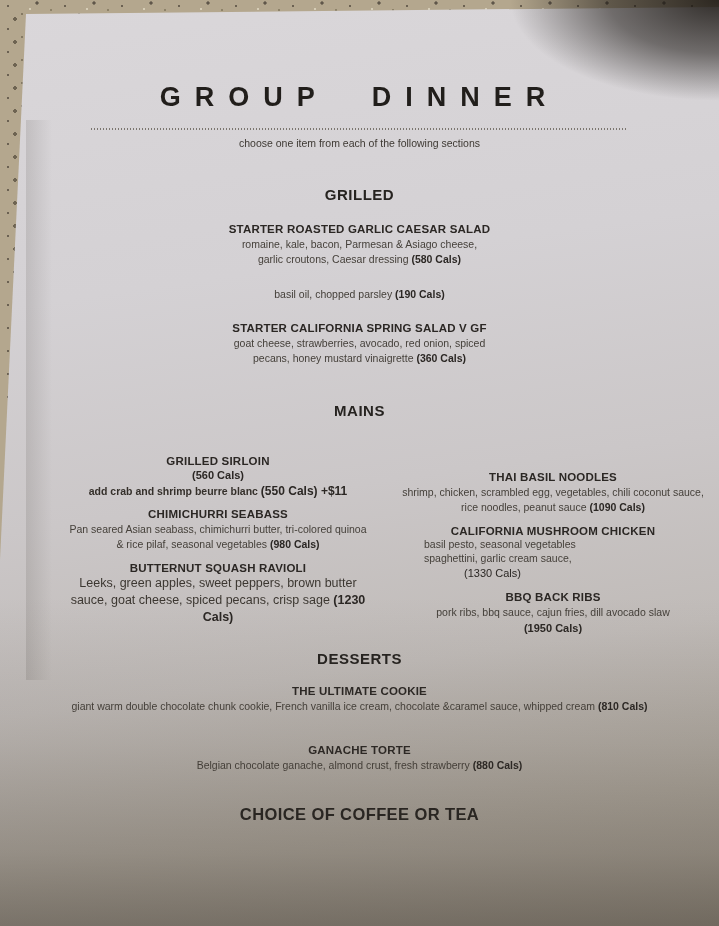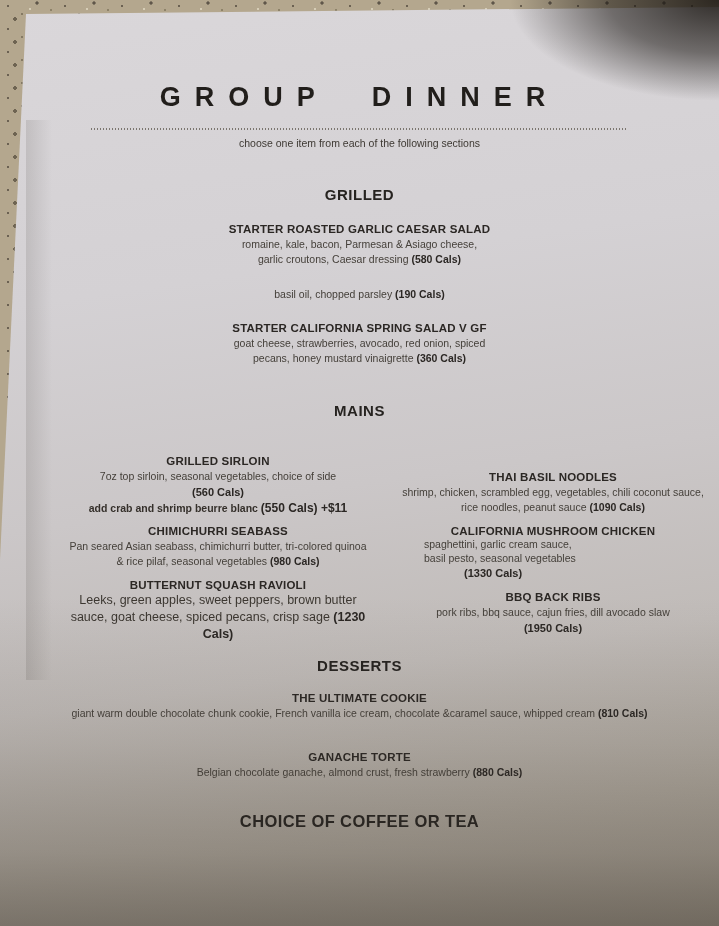--- a/index.html
+++ b/index.html
@@ -150,21 +150,21 @@
   .portobello-desc {
     text-align: left;
     margin-left: 36px;
     font-size: 10.5px;
     line-height: 14px;
     color: #45403a;
   }
   .portobello-cals {
     text-align: left;
     margin-left: 76px;
-    font-size: 11px; font-weight: 700;
+    font-size: 11px; font-weight: 400;
     line-height: 16px;
   }
 
   .dessert-item { margin-top: 18px; }
   .w-cookie { max-width: 600px; }
   .w-torte  { max-width: 420px; }
 
   .coffee-tea {
     margin-top: 32px;
     font-size: 16.5px;
@@ -213,21 +213,20 @@
       </div>
     </div>
 
     <div class="section-heading h-mains">MAINS</div>
 
     <div class="mains-cols">
       <div class="col-left">
 
         <div class="mains-item">
           <div class="item-name">GRILLED SIRLOIN</div>
-          <div class="item-desc">7oz top sirloin, seasonal vegetables, choice of side</div>
           <div class="cals-line">(560 Cals)</div>
           <div class="addon-line">
             <span>add crab and shrimp beurre blanc</span>
             <span class="cals">(550 Cals) +$11</span>
           </div>
         </div>
 
         <div class="mains-item">
           <div class="item-name">CHIMICHURRI SEABASS</div>
           <div class="item-desc w-seabass">
@@ -251,22 +250,22 @@
         <div class="mains-item">
           <div class="item-name">THAI BASIL NOODLES</div>
           <div class="item-desc w-thai">
             <span>shrimp, chicken, scrambled egg, vegetables, chili coconut sauce, rice noodles, peanut sauce</span>
             <span class="cals">(1090 Cals)</span>
           </div>
         </div>
 
         <div class="mains-item">
           <div class="item-name">CALIFORNIA MUSHROOM CHICKEN</div>
+          <div class="portobello-desc">basil pesto, seasonal vegetables</div>
           <div class="portobello-desc">spaghettini, garlic cream sauce,</div>
-          <div class="portobello-desc">basil pesto, seasonal vegetables</div>
           <div class="portobello-cals">(1330 Cals)</div>
         </div>
 
         <div class="mains-item">
           <div class="item-name">BBQ BACK RIBS</div>
           <div class="item-desc">pork ribs, bbq sauce, cajun fries, dill avocado slaw</div>
           <div class="cals-line">(1950 Cals)</div>
         </div>
 
       </div>

